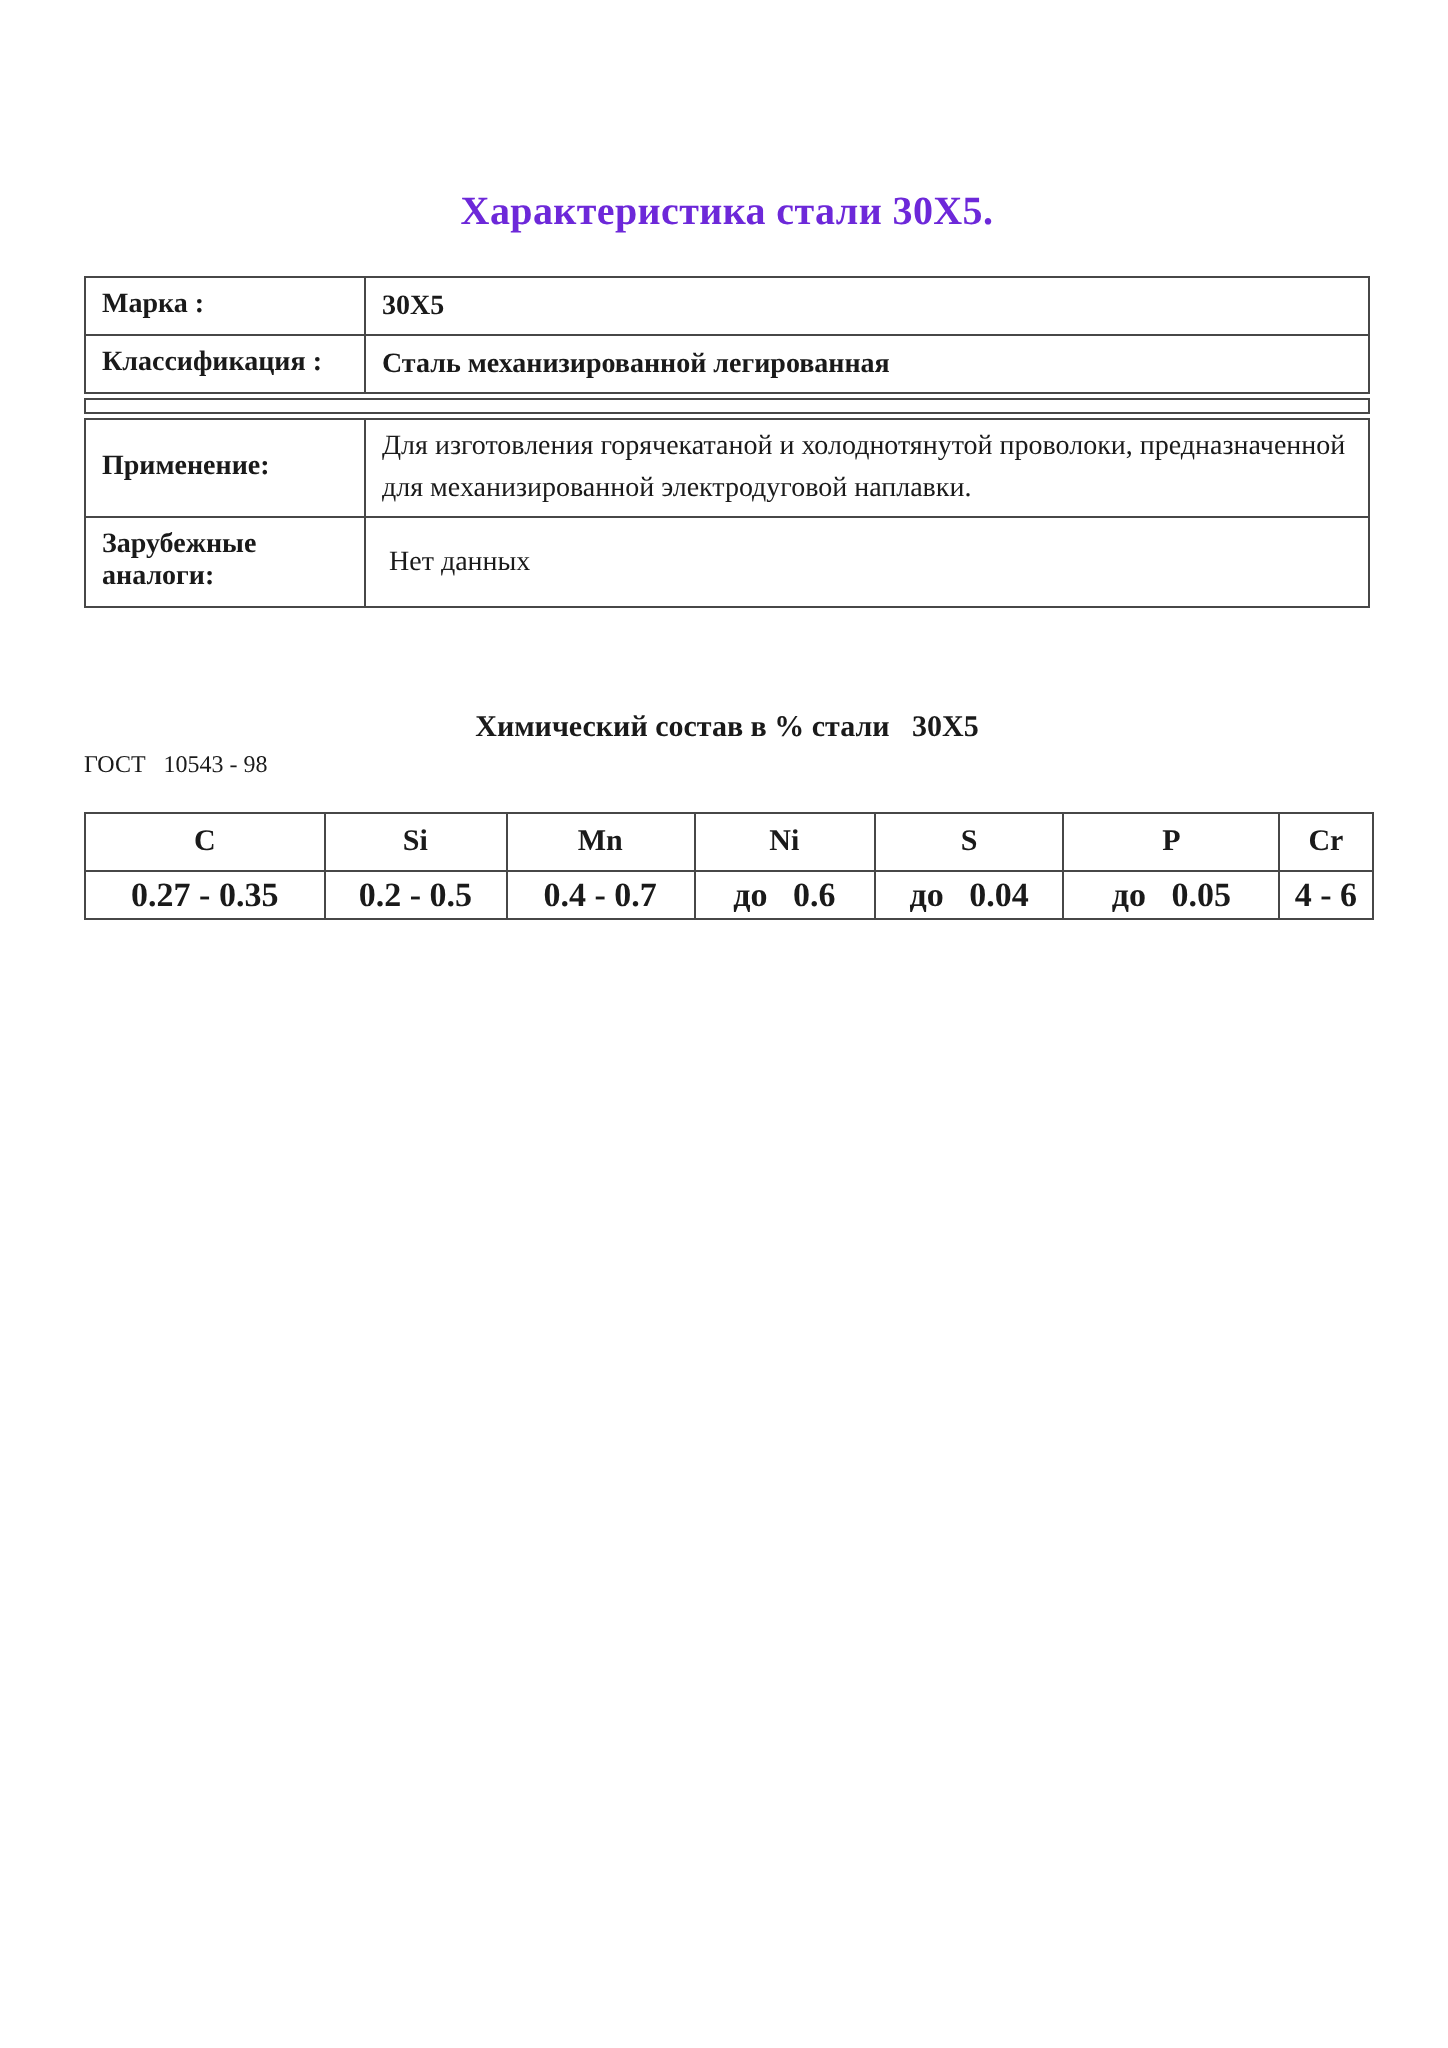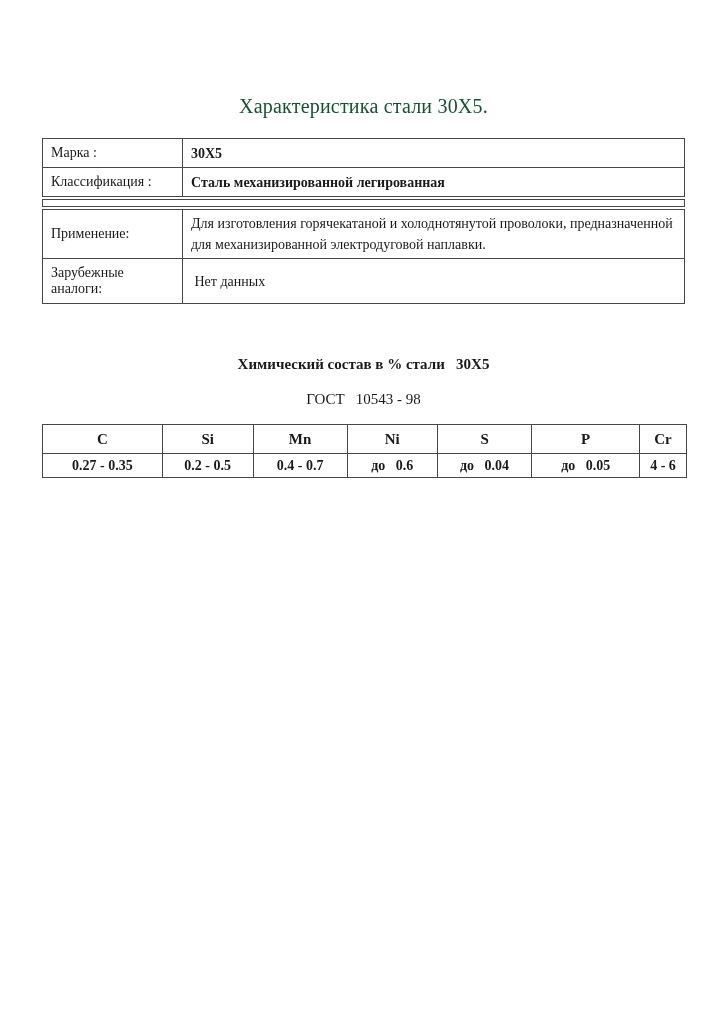--- a/index.html
+++ b/index.html
@@ -16,76 +16,76 @@
   .content {
     position: absolute;
     left: 42px;
     top: 0;
     width: 643px;
   }
   .doc-title {
     margin-top: 95px;
     text-align: center;
     font-size: 20px;
-    font-weight: normal;
-    color: #14532d;
+    font-weight: bold;
+    color: #6d28d9;
     letter-spacing: 0.2px;
   }
   table.info {
     width: 643px;
     border-collapse: collapse;
     table-layout: fixed;
   }
   table.info-top { margin-top: 20px; }
   table.info-bottom { margin-top: 2px; padding-left: 28px; }
   table.info td {
     border: 1px solid #474747;
     vertical-align: middle;
     font-size: 14px;
     padding: 3px 8px;
   }
   table.info col.c-label { width: 140px; }
-  table.info td.lbl { font-weight: normal; }
+  table.info td.lbl { font-weight: bold; }
   table.info td.val { white-space: pre-wrap; line-height: 1.5; }
   table.info-top td { height: 22px; font-weight: bold; }
   table.info-bottom td { height: 38px; }
   .spacer-strip {
     margin-top: 2px;
     height: 6px;
     border: 1px solid #474747;
     background: #ffffff;
   }
   .comp-heading {
     margin-top: 52px;
     text-align: center;
     font-size: 15px;
     font-weight: bold;
     white-space: pre-wrap;
   }
   .comp-subheading {
-    margin-top: 18px;
-    text-align: center;
-    font-size: 15px;
+    margin-top: 2px;
+    text-align: left;
+    font-size: 12px;
     white-space: pre-wrap;
   }
   table.chem {
     margin-top: 16px;
     width: 645px;
     border-collapse: collapse;
     table-layout: fixed;
   }
   table.chem td, table.chem th {
     border: 1px solid #474747;
     text-align: center;
     vertical-align: middle;
     font-weight: bold;
     white-space: pre-wrap;
   }
   table.chem th { font-size: 15px; height: 26px; }
-  table.chem td { font-size: 14px; height: 21px; }
+  table.chem td { font-size: 17px; height: 21px; }
 </style>
 </head>
 <body>
 
 <div class="page">
   <div class="content">
 
     <div class="doc-title">Характеристика стали 30Х5.</div>
 
     <table class="info info-top">

